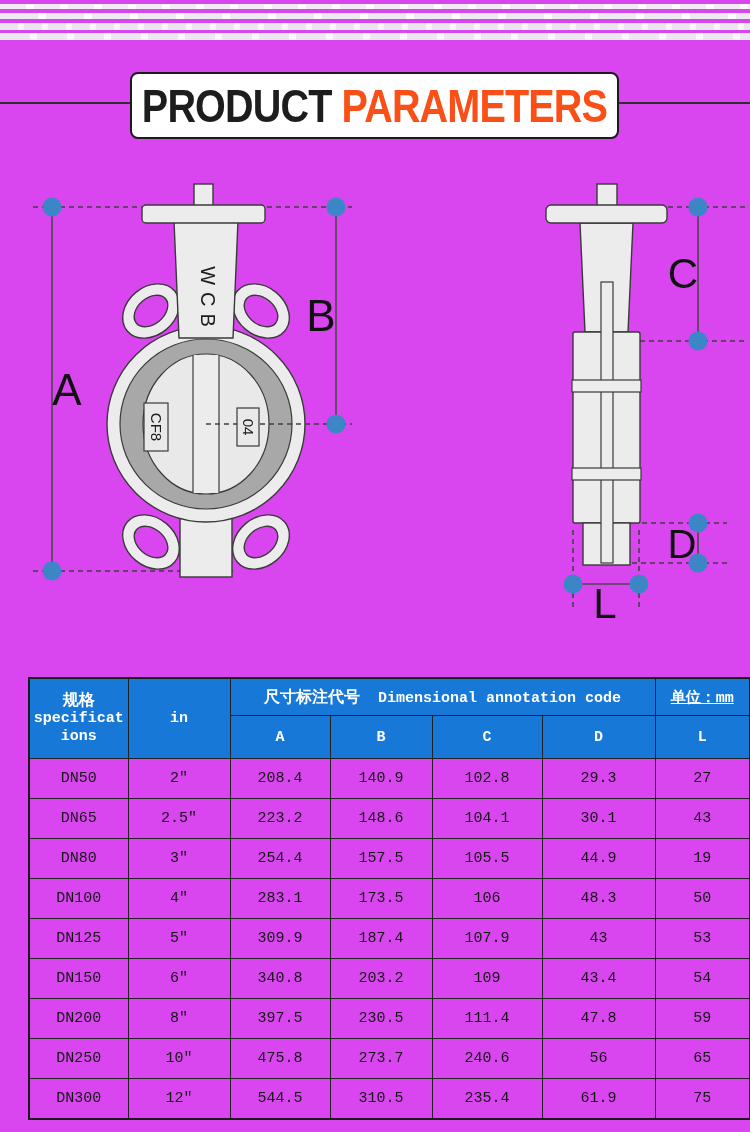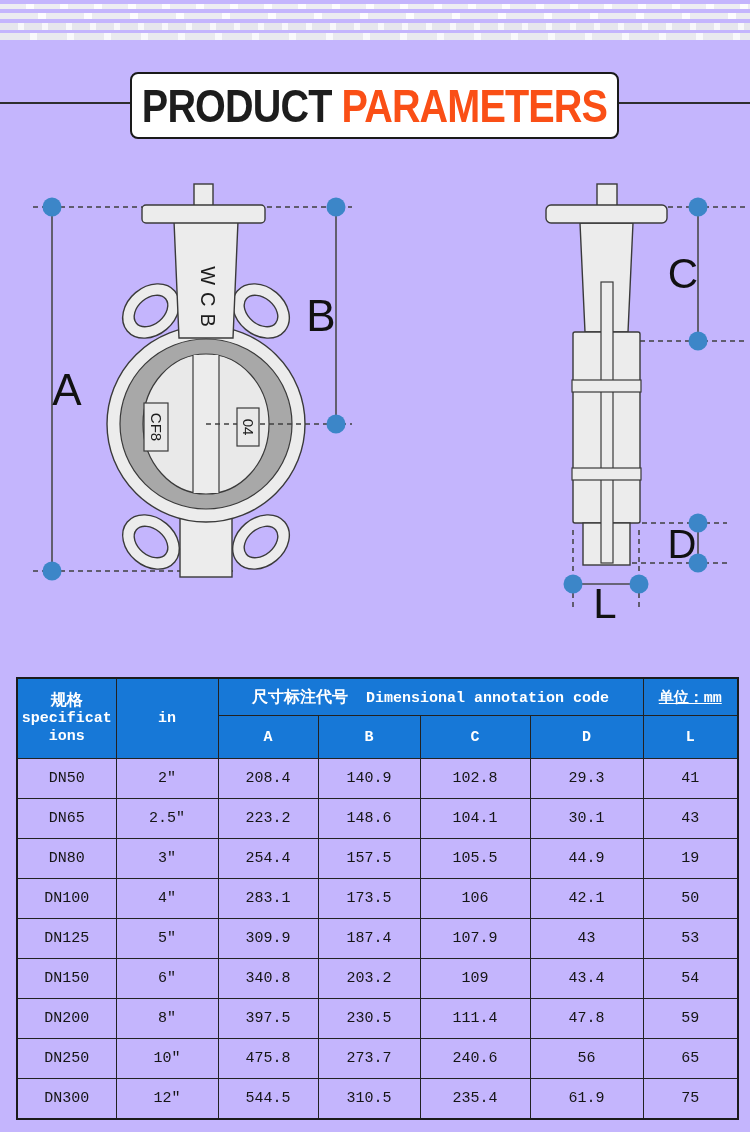--- a/index.html
+++ b/index.html
@@ -1,34 +1,34 @@
 <!DOCTYPE html>
 <html><head>
 <meta charset="utf-8">
 <style>
   html,body{margin:0;padding:0;background:#fff;}
-  .page{position:relative;width:750px;height:1132px;background:#c4b5fd;overflow:hidden;
+  .page{position:relative;width:750px;height:1132px;background:#d946ef;overflow:hidden;
         font-family:"Liberation Sans",sans-serif;}
   
   .stripe{position:absolute;left:0;width:750px;z-index:0;}
   .s1{top:4px;height:5px;background:repeating-linear-gradient(90deg,#ededf2 0 26px,#fdfdfe 26px 34px);}
   .s2{top:13px;height:6px;background:repeating-linear-gradient(90deg,#ebebf1 0 38px,#fdfdfe 38px 46px);}
   .s3{top:23px;height:7px;background:repeating-linear-gradient(90deg,#e6e6ed 0 18px,#f8f8fb 18px 24px);}
   .s4{top:33px;height:7px;background:repeating-linear-gradient(90deg,#e9e9ef 0 30px,#f9f9fc 30px 37px);}
   
   .title-line{position:absolute;left:0;top:102px;width:750px;border-top:2px solid #2e2e2e;z-index:1;}
   .title-box{position:absolute;left:130px;top:72px;width:485px;height:63px;background:#fff;
              border:2px solid #1a1a1a;border-radius:8px;z-index:2;
              display:flex;align-items:center;justify-content:center;}
   .title-text{font-size:46px;font-weight:700;letter-spacing:-1px;white-space:nowrap;
               transform:scaleX(0.86);}
   
   .diagram{position:absolute;left:0;top:0;width:750px;height:660px;z-index:1;}
   
-  table.spec{position:absolute;left:16px;top:677px;width:722px;border-collapse:collapse;
+  table.spec{position:absolute;left:28px;top:677px;width:722px;border-collapse:collapse;
              table-layout:fixed;border:2px solid #1b1b1b;z-index:2;
              font-family:"Liberation Mono","DejaVu Sans Mono",monospace;}
   table.spec th,table.spec td{border:1px solid #222;text-align:center;vertical-align:middle;
              padding:0;overflow:hidden;}
   table.spec th{color:#fff;font-weight:700;font-size:15px;}
   table.spec td{color:#151515;font-size:15px;height:39px;font-weight:400;}
   tr.hrow1 th{height:36px;}
   tr.hrow2 th{height:42px;}
   .cn{font-size:16px;}
   .spec-head{line-height:18px;word-break:break-all;display:block;padding:0 2px;}
@@ -180,21 +180,21 @@
       </tr>
     </thead>
     <tbody>
         <tr>
           <td>DN50</td>
           <td>2″</td>
           <td>208.4</td>
           <td>140.9</td>
           <td>102.8</td>
           <td>29.3</td>
-          <td>41</td>
+          <td>27</td>
         </tr>
         <tr>
           <td>DN65</td>
           <td>2.5″</td>
           <td>223.2</td>
           <td>148.6</td>
           <td>104.1</td>
           <td>30.1</td>
           <td>43</td>
         </tr>
@@ -206,21 +206,21 @@
           <td>105.5</td>
           <td>44.9</td>
           <td>19</td>
         </tr>
         <tr>
           <td>DN100</td>
           <td>4″</td>
           <td>283.1</td>
           <td>173.5</td>
           <td>106</td>
-          <td>42.1</td>
+          <td>48.3</td>
           <td>50</td>
         </tr>
         <tr>
           <td>DN125</td>
           <td>5″</td>
           <td>309.9</td>
           <td>187.4</td>
           <td>107.9</td>
           <td>43</td>
           <td>53</td>

